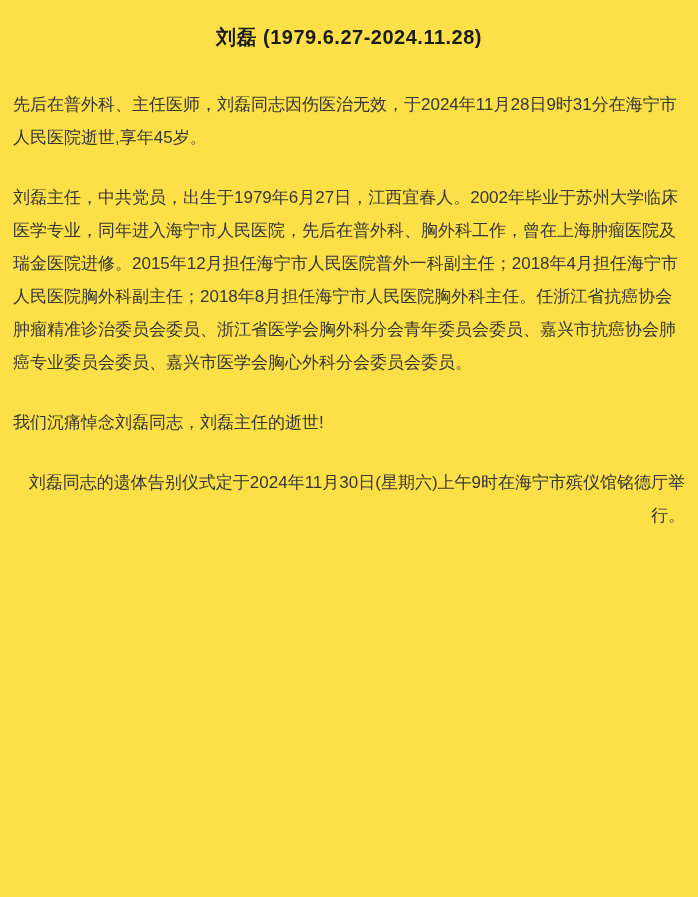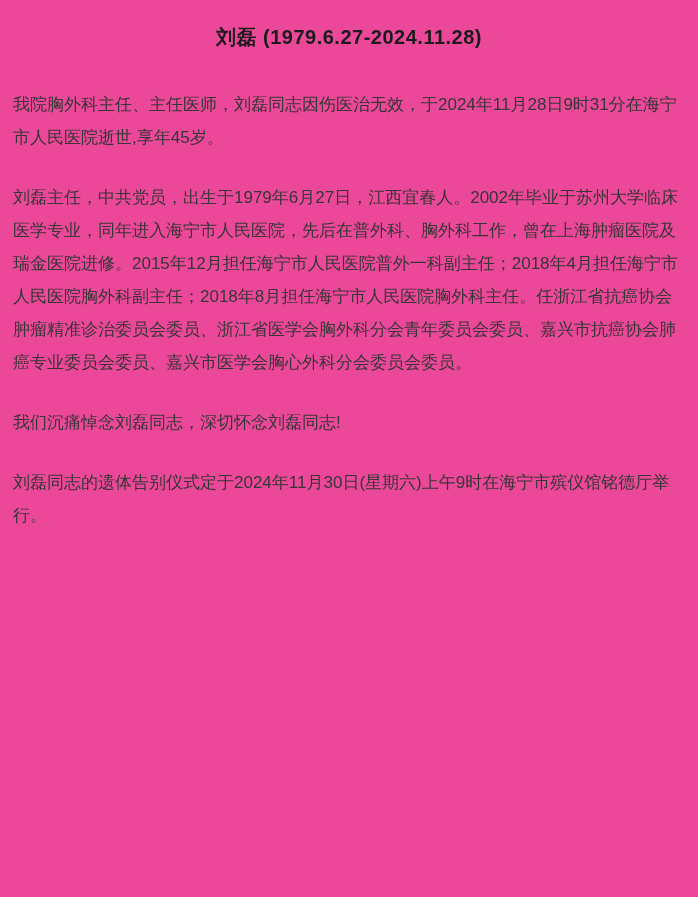--- a/index.html
+++ b/index.html
@@ -4,21 +4,21 @@
 <style>
   html, body {
     margin: 0;
     padding: 0;
     background: #ffffff;
   }
   .page {
     width: 698px;
     min-height: 897px;
     box-sizing: border-box;
-    background: #ec4899;
+    background: #fde047;
     padding: 27px 13px 10px 13px;
     font-family: "Liberation Sans", "DejaVu Sans", sans-serif;
   }
   .doc-title {
     font-size: 20px;
     line-height: 21px;
     font-weight: 700;
     color: #1b1b1b;
     text-align: center;
     margin: 0 0 40px 0;
@@ -27,30 +27,31 @@
   .doc-para {
     font-size: 17px;
     line-height: 33px;
     color: #363636;
     text-align: left;
     margin: 0 0 27px 0;
     overflow-wrap: break-word;
   }
   .doc-para:last-child {
     margin-bottom: 0;
+    text-align: right;
   }
 </style>
 </head>
 <body>
 
 <main class="page">
   <h1 class="doc-title">刘磊 (1979.6.27-2024.11.28)</h1>
 
-  <p class="doc-para">我院胸外科主任、主任医师，刘磊同志因伤医治无效，于2024年11月28日9时31分在海宁市人民医院逝世,享年45岁。</p>
+  <p class="doc-para">先后在普外科、主任医师，刘磊同志因伤医治无效，于2024年11月28日9时31分在海宁市人民医院逝世,享年45岁。</p>
 
   <p class="doc-para">刘磊主任，中共党员，出生于1979年6月27日，江西宜春人。2002年毕业于苏州大学临床医学专业，同年进入海宁市人民医院，先后在普外科、胸外科工作，曾在上海肿瘤医院及瑞金医院进修。2015年12月担任海宁市人民医院普外一科副主任；2018年4月担任海宁市人民医院胸外科副主任；2018年8月担任海宁市人民医院胸外科主任。任浙江省抗癌协会肿瘤精准诊治委员会委员、浙江省医学会胸外科分会青年委员会委员、嘉兴市抗癌协会肺癌专业委员会委员、嘉兴市医学会胸心外科分会委员会委员。</p>
 
 
 
-  <p class="doc-para">我们沉痛悼念刘磊同志，深切怀念刘磊同志!</p>
+  <p class="doc-para">我们沉痛悼念刘磊同志，刘磊主任的逝世!</p>
 
   <p class="doc-para">刘磊同志的遗体告别仪式定于2024年11月30日(星期六)上午9时在海宁市殡仪馆铭德厅举行。</p>
 </main>
 
 </body></html>

